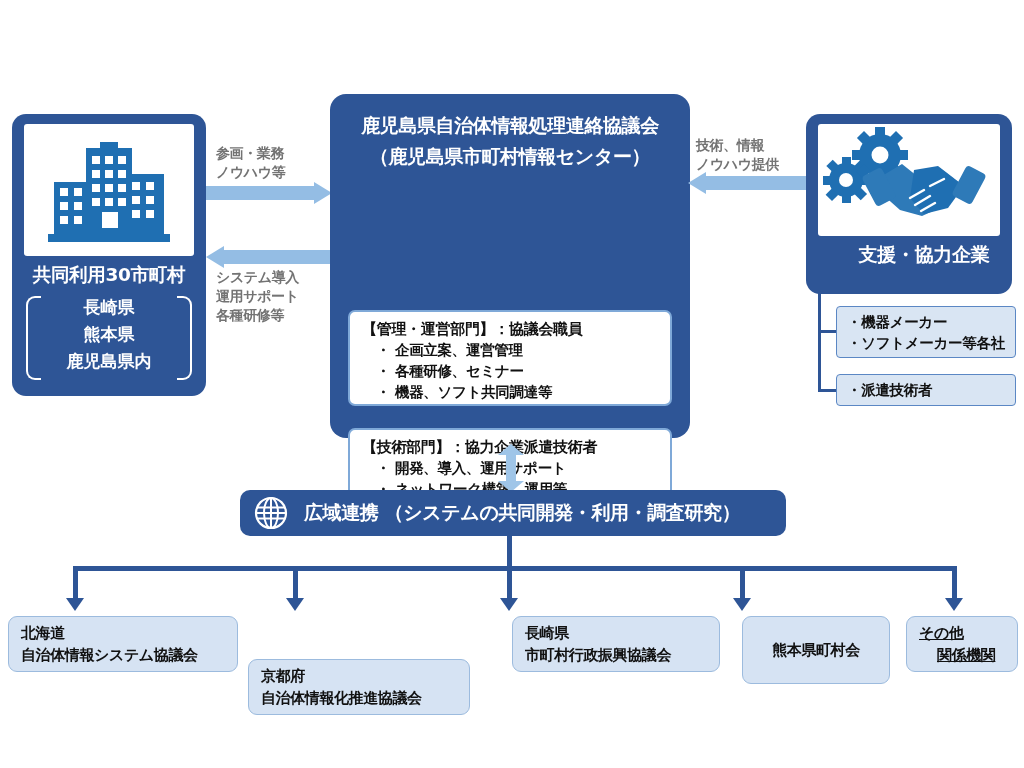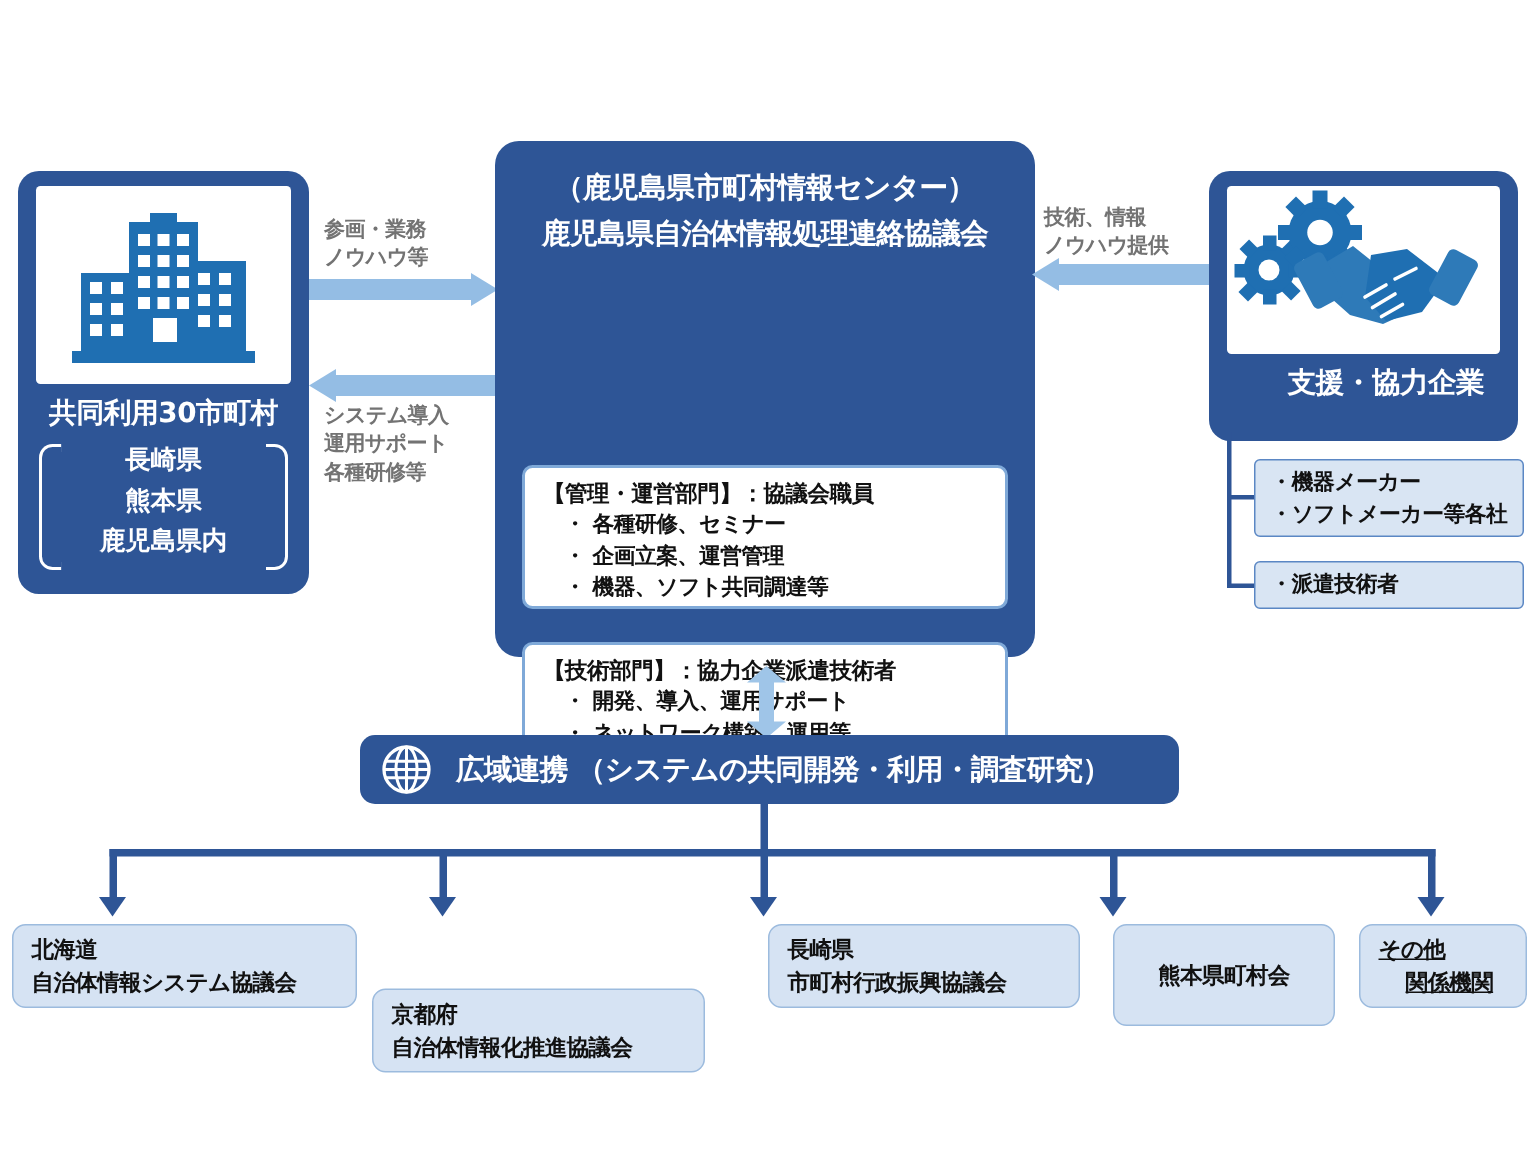--- a/index.html
+++ b/index.html
@@ -330,28 +330,28 @@
   <div>ノウハウ等</div>
 </div>
 <div class="arrow-label" id="label-support">
   <div>システム導入</div>
   <div>運用サポート</div>
   <div>各種研修等</div>
 </div>
 
 <div class="abs" id="center-panel">
   <div id="center-title">
+    <div>鹿児島県自治体情報処理連絡協議会</div>
     <div>（鹿児島県市町村情報センター）</div>
-    <div>鹿児島県自治体情報処理連絡協議会</div>
   </div>
 
   <div class="inner-box" id="inner-mgmt">
     <div class="inner-head">【管理・運営部門】：協議会職員</div>
+    <div class="inner-list">・ 企画立案、運営管理</div>
     <div class="inner-list">・ 各種研修、セミナー</div>
-    <div class="inner-list">・ 企画立案、運営管理</div>
     <div class="inner-list">・ 機器、ソフト共同調達等</div>
   </div>
 
   <div class="inner-box" id="inner-tech">
     <div class="inner-head">【技術部門】：協力企業派遣技術者</div>
     <div class="inner-list">・ 開発、導入、運用サポート</div>
     <div class="inner-list">・ ネットワーク構築、運用等</div>
   </div>
 </div>
 

